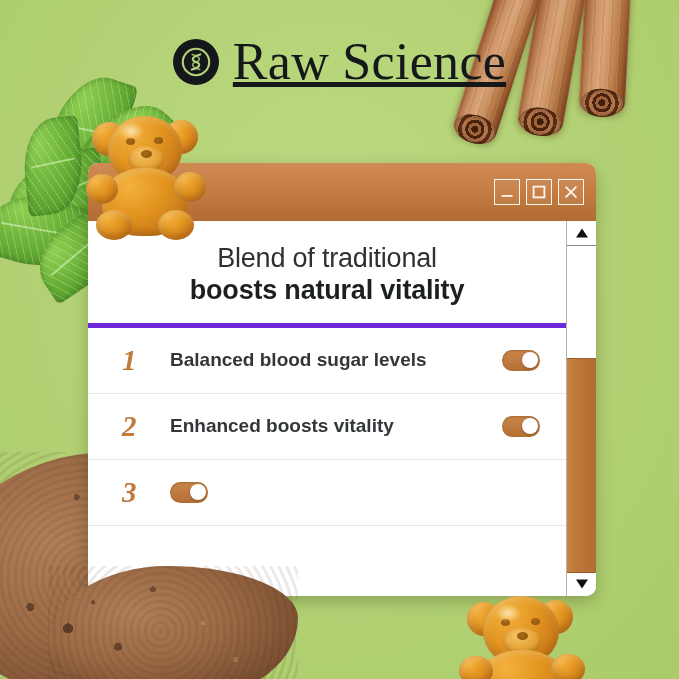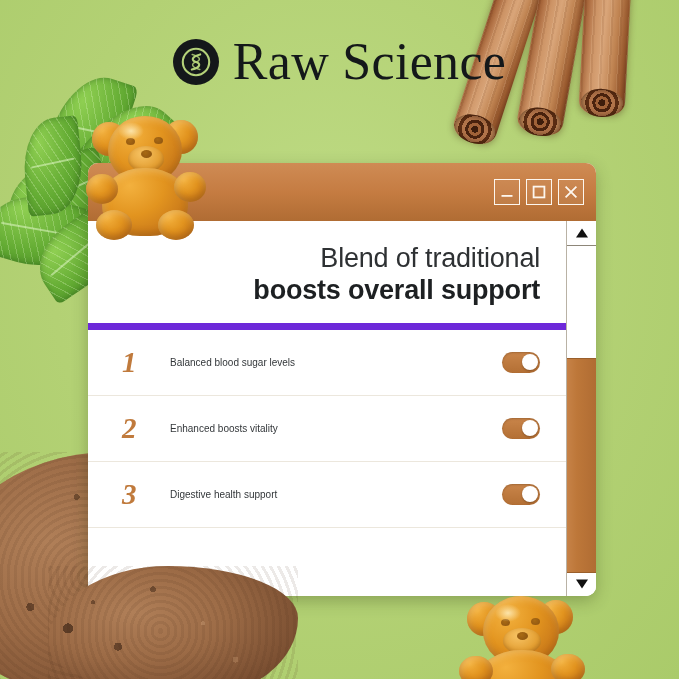--- a/index.html
+++ b/index.html
@@ -148,20 +148,21 @@
     flex: none;
   }
   #logo-mark svg { display: block; }
   #brand-name {
     font-family: "Liberation Serif", serif;
     font-size: 52px;
     line-height: 1;
     color: #14181a;
     letter-spacing: .3px;
     white-space: nowrap;
+    text-decoration: underline;
   }
 
   
   #window {
     position: absolute;
     left: 88px; top: 163px;
     width: 508px; height: 433px;
     border-radius: 10px;
     background: #ffffff;
     box-shadow: 0 5px 16px rgba(45,60,20,.30);
@@ -205,22 +206,22 @@
   #content {
     flex: 1 1 auto;
     min-width: 0;
     display: flex;
     flex-direction: column;
     background: #fff;
   }
 
   #headline {
     padding: 22px 26px 16px 26px;
-    text-align: right;
-    border-bottom: 7px solid #6d28d9;
+    text-align: center;
+    border-bottom: 5px solid #6d28d9;
   }
   #headline .line {
     font-size: 27px;
     line-height: 1.18;
     color: #2e3133;
     font-weight: 300;
     letter-spacing: -.2px;
   }
   #headline .line.bold {
     font-weight: 700;
@@ -241,23 +242,23 @@
     flex: none;
     font-family: "Liberation Serif", serif;
     font-style: italic;
     font-weight: 700;
     font-size: 29px;
     color: #c07a3c;
     text-align: left;
   }
   .row .label {
     flex: 1 1 auto;
-    font-size: 10px;
+    font-size: 19px;
     color: #33373a;
-    font-weight: 400;
+    font-weight: 700;
   }
   .toggle {
     flex: none;
     width: 38px; height: 21px;
     border-radius: 11px;
     background: linear-gradient(180deg, #c9854a 0%, #b36f34 100%);
     position: relative;
     box-shadow: inset 0 1px 2px rgba(90,48,14,.35);
   }
   .toggle .knob {
@@ -390,42 +391,41 @@
           </svg>
         </div>
       </div>
     </div>
 
     <div id="window-body">
       <div id="content">
 
         <div id="headline">
           <div class="line">Blend of traditional</div>
-          <div class="line bold">boosts overall support</div>
+          <div class="line bold">boosts natural vitality</div>
         </div>
 
         <div class="row">
           <div class="num">1</div>
           <div class="label">Balanced blood sugar levels</div>
           <div class="toggle">
               <div class="knob"></div>
             </div>
         </div>
 
         <div class="row">
           <div class="num">2</div>
           <div class="label">Enhanced boosts vitality</div>
           <div class="toggle">
               <div class="knob"></div>
             </div>
         </div>
 
         <div class="row">
           <div class="num">3</div>
-          <div class="label">Digestive health support</div>
           <div class="toggle">
               <div class="knob"></div>
             </div>
         </div>
 
         <div class="row empty"></div>
       </div>
 
       <div id="scrollbar">
         <div class="scroll-btn up">

